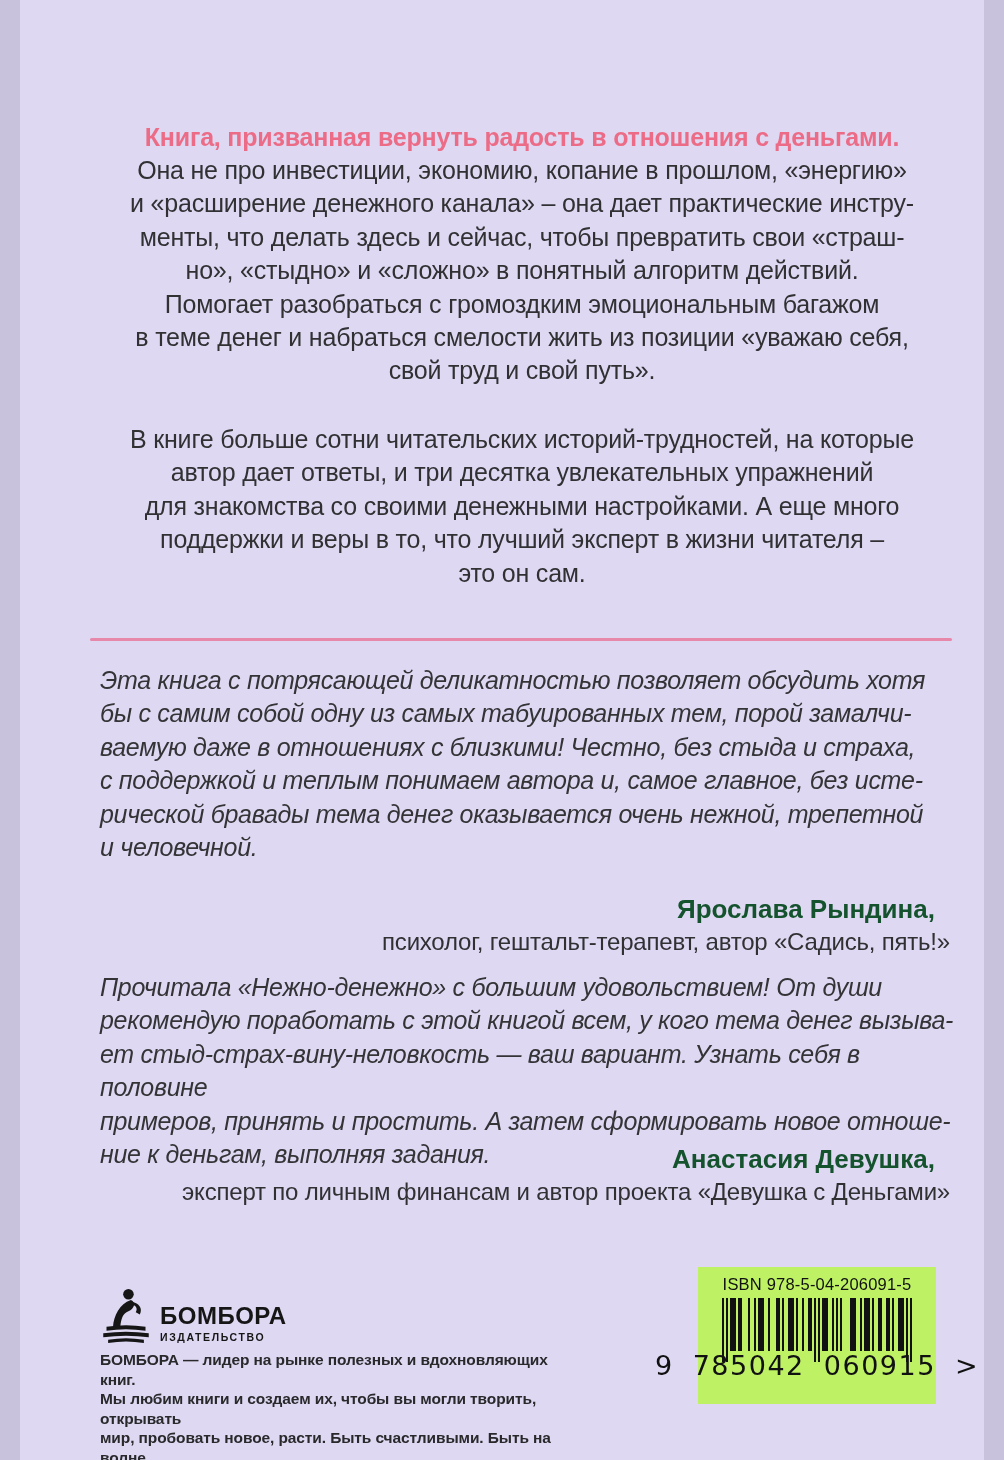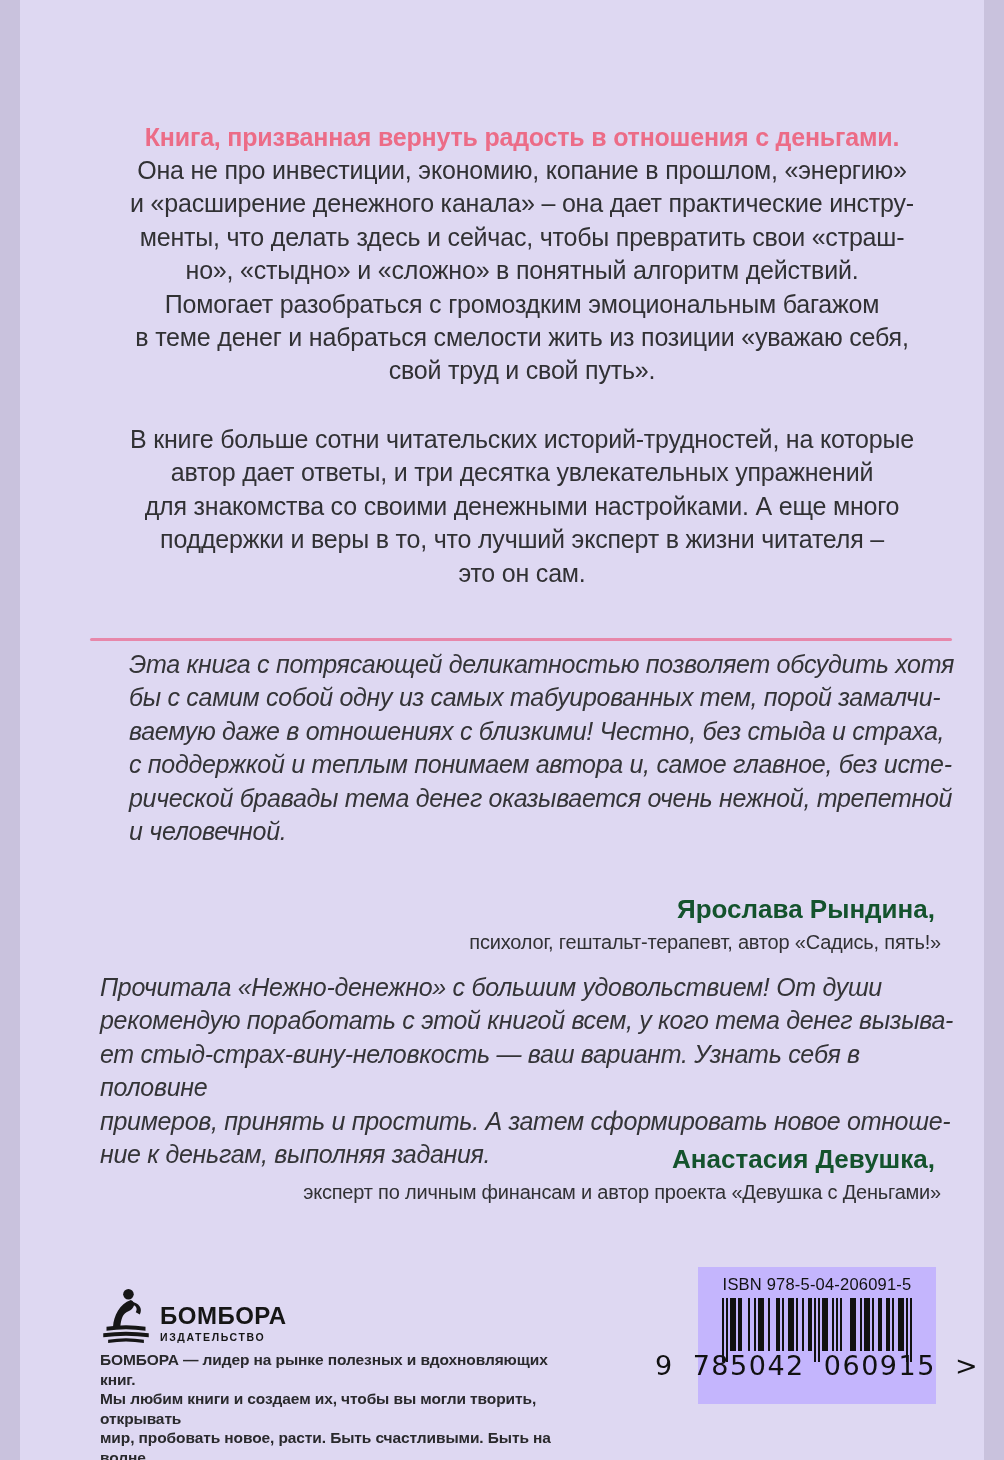--- a/index.html
+++ b/index.html
@@ -52,40 +52,40 @@
     left: 80px;
     width: 860px;
     text-align: left;
     font-style: italic;
     font-size: 25px;
     line-height: 33.4px;
     letter-spacing: -0.3px;
     white-space: pre-line;
     color: #343437;
   }
-  .quote1 { top: 648px; margin-left: 29px; }
+  .quote1 { top: 664px; }
   .quote2 { top: 971px; }
   .review-author {
     position: absolute;
     left: 67px;
     width: 848px;
     text-align: right;
     font-size: 26px;
     line-height: 32px;
     font-weight: 700;
     color: #14532d;
   }
   .author1 { top: 893px; }
   .author2 { top: 1143px; }
   .review-author-title {
     position: absolute;
-    left: 73px;
+    left: 82px;
     width: 848px;
     text-align: right;
-    font-size: 20px;
+    font-size: 24px;
     line-height: 32px;
     color: #313134;
     letter-spacing: -0.2px;
   }
   .author-title1 { top: 926px; }
   .author-title2 { top: 1176px; }
 
   .publisher-logo {
     position: absolute;
     left: 80px;
@@ -122,21 +122,21 @@
     color: #29292c;
     white-space: pre-line;
   }
 
   .isbn-box {
     position: absolute;
     left: 678px;
     top: 1267px;
     width: 238px;
     height: 137px;
-    background: #c4b5fd;
+    background: #bef264;
     display: flex;
     flex-direction: column;
     align-items: center;
     padding-top: 8px;
   }
   .isbn-label {
     font-size: 16.5px;
     letter-spacing: 0.2px;
     color: #111;
     white-space: nowrap;

